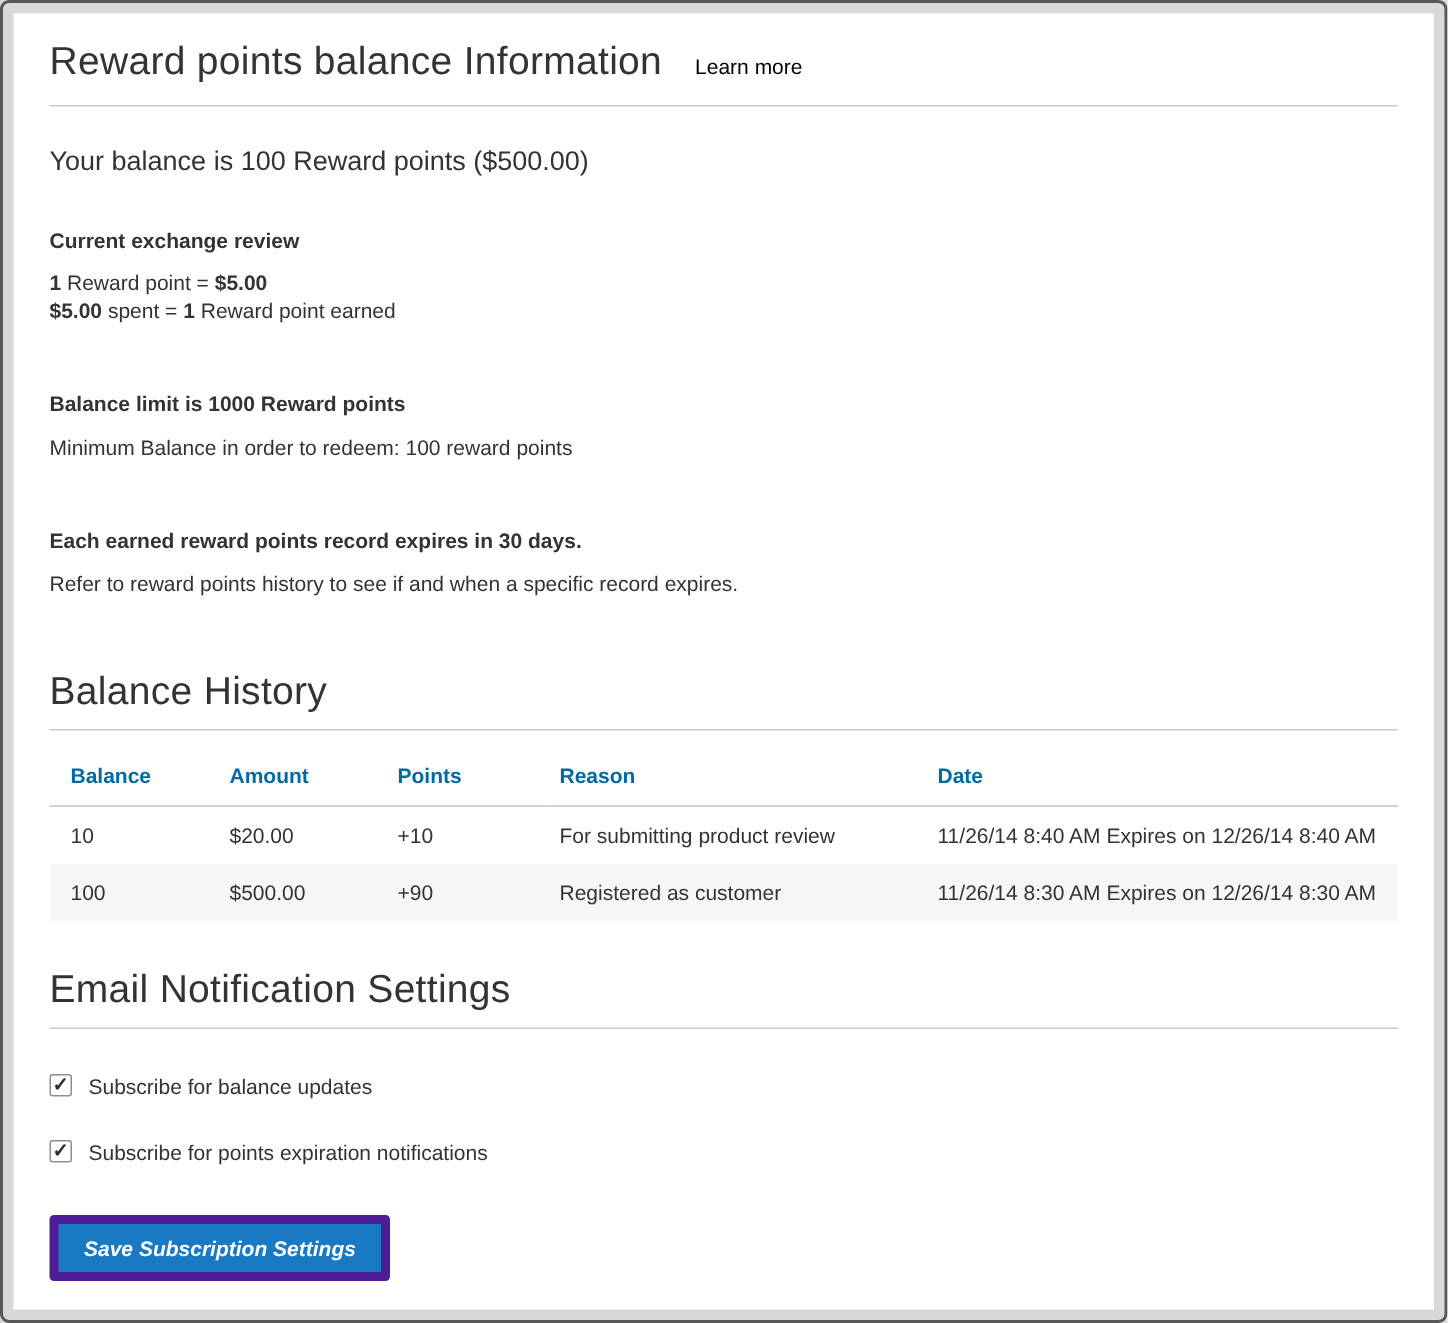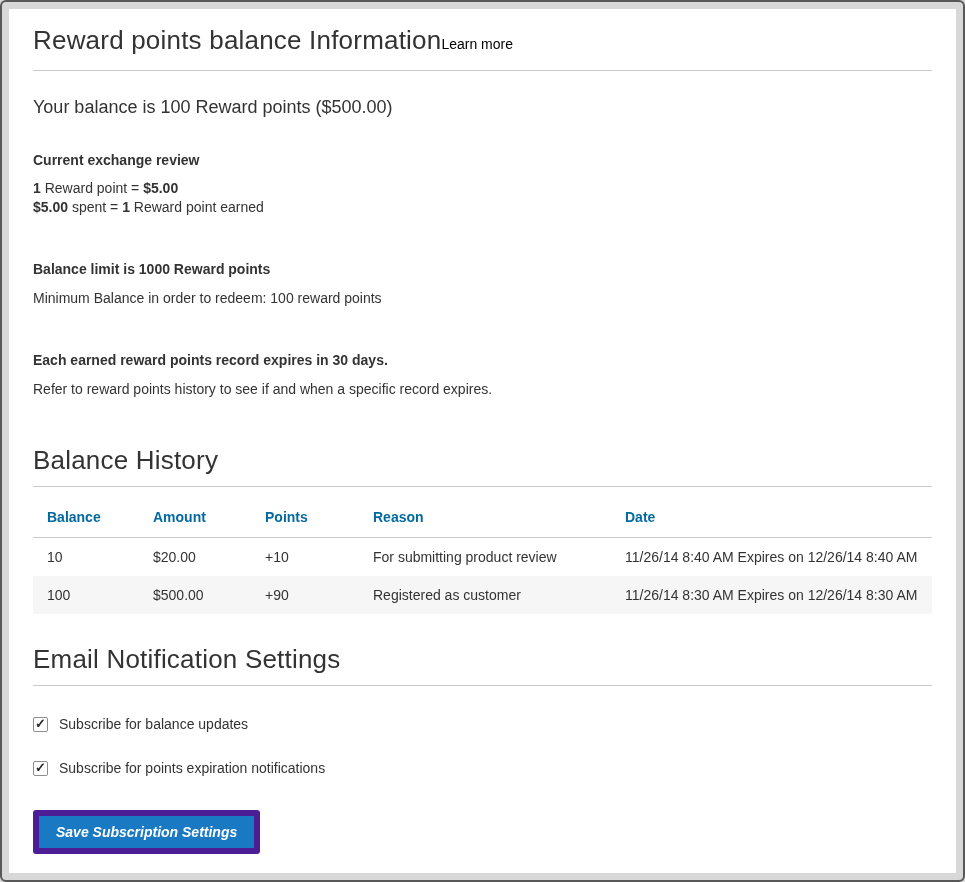--- a/index.html
+++ b/index.html
@@ -18,20 +18,21 @@
   }
   .panel {
     background: #ffffff;
     width: 100%; height: 100%;
     padding: 16px 24px 20px 24px;
     overflow: hidden;
   }
   .title-row {
     display: flex;
     align-items: baseline;
+    gap: 22px;
     padding-bottom: 14px;
     border-bottom: 1px solid #c9c9c9;
   }
   h1.page-title, h2.section-title {
     font-size: 26px;
     font-weight: 400;
     color: #333;
     letter-spacing: 0.2px;
   }
   a.learn-more {
@@ -86,21 +87,21 @@
   }
   table.history th:first-child,
   table.history td:first-child { padding-left: 14px; }
   table.history tr.alt { background: #f6f6f6; }
   .col-balance { width: 110px; }
   .col-amount  { width: 112px; }
   .col-points  { width: 108px; }
   .col-reason  { width: 252px; }
   .checkbox-row {
     display: flex;
-    align-items: flex-end;
+    align-items: flex-start;
     gap: 11px;
     margin-top: 28px;
   }
   .checkbox-row:first-of-type { margin-top: 30px; }
   input[type="checkbox"] {
     -webkit-appearance: none;
     appearance: none;
     width: 15px; height: 15px;
     border: 1px solid #8d8d8d;
     border-radius: 2px;

